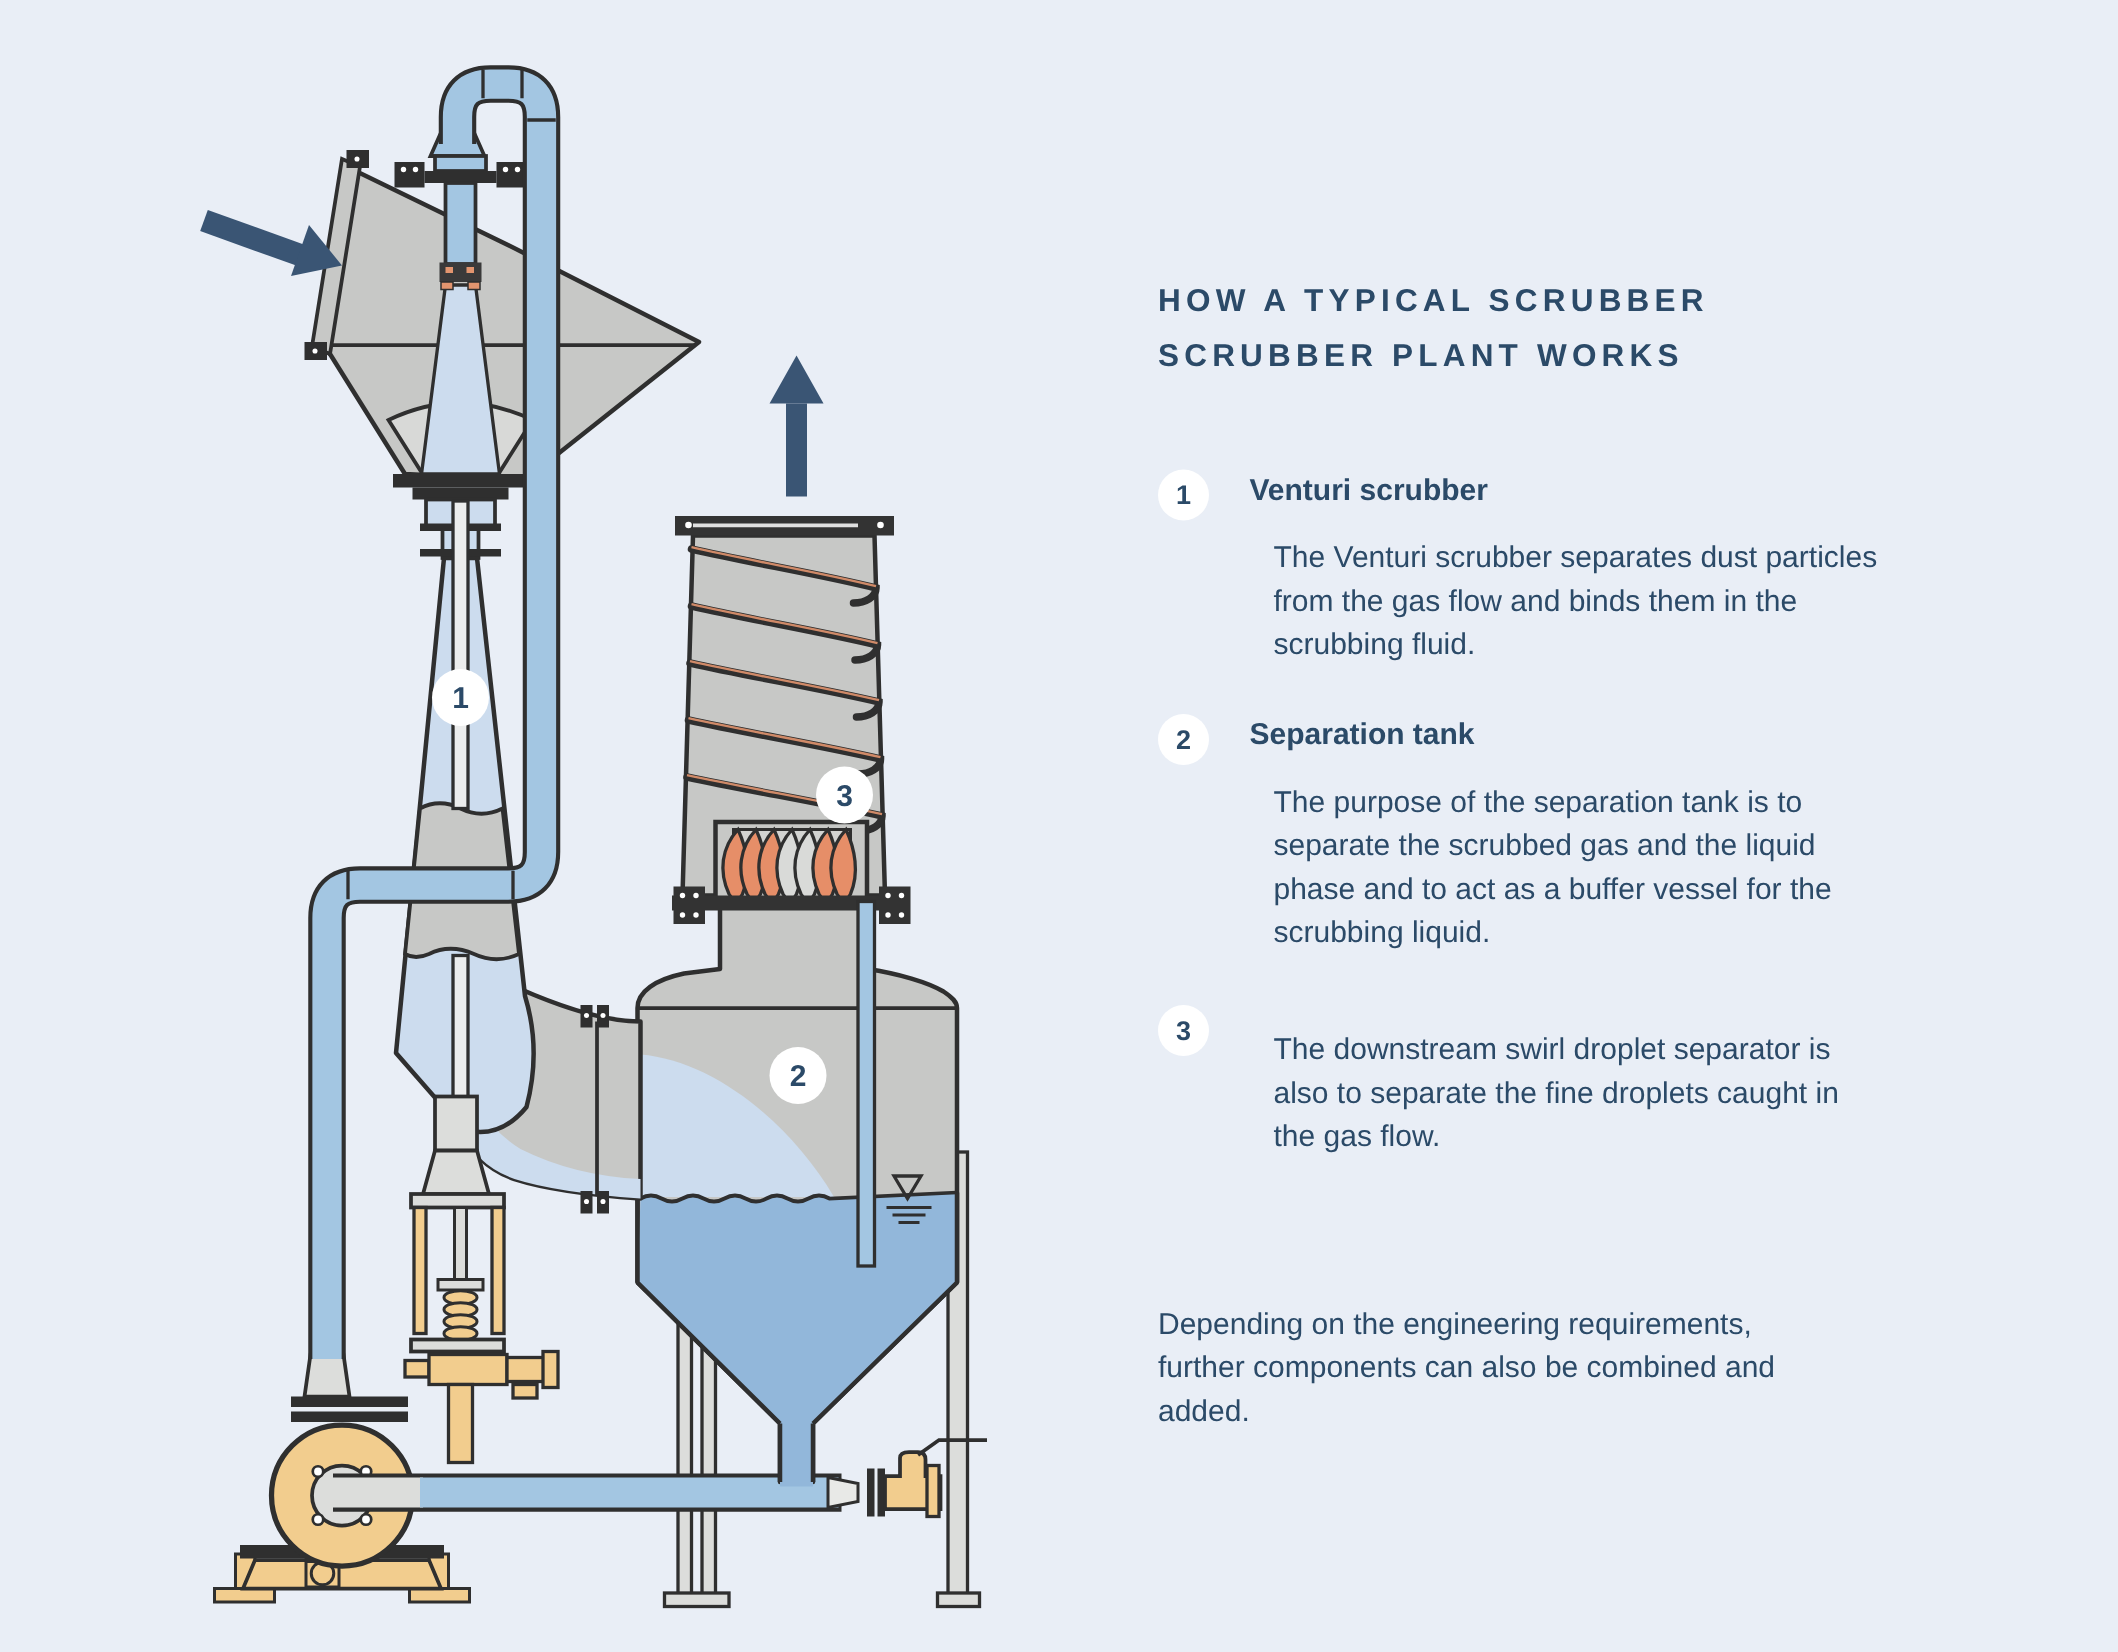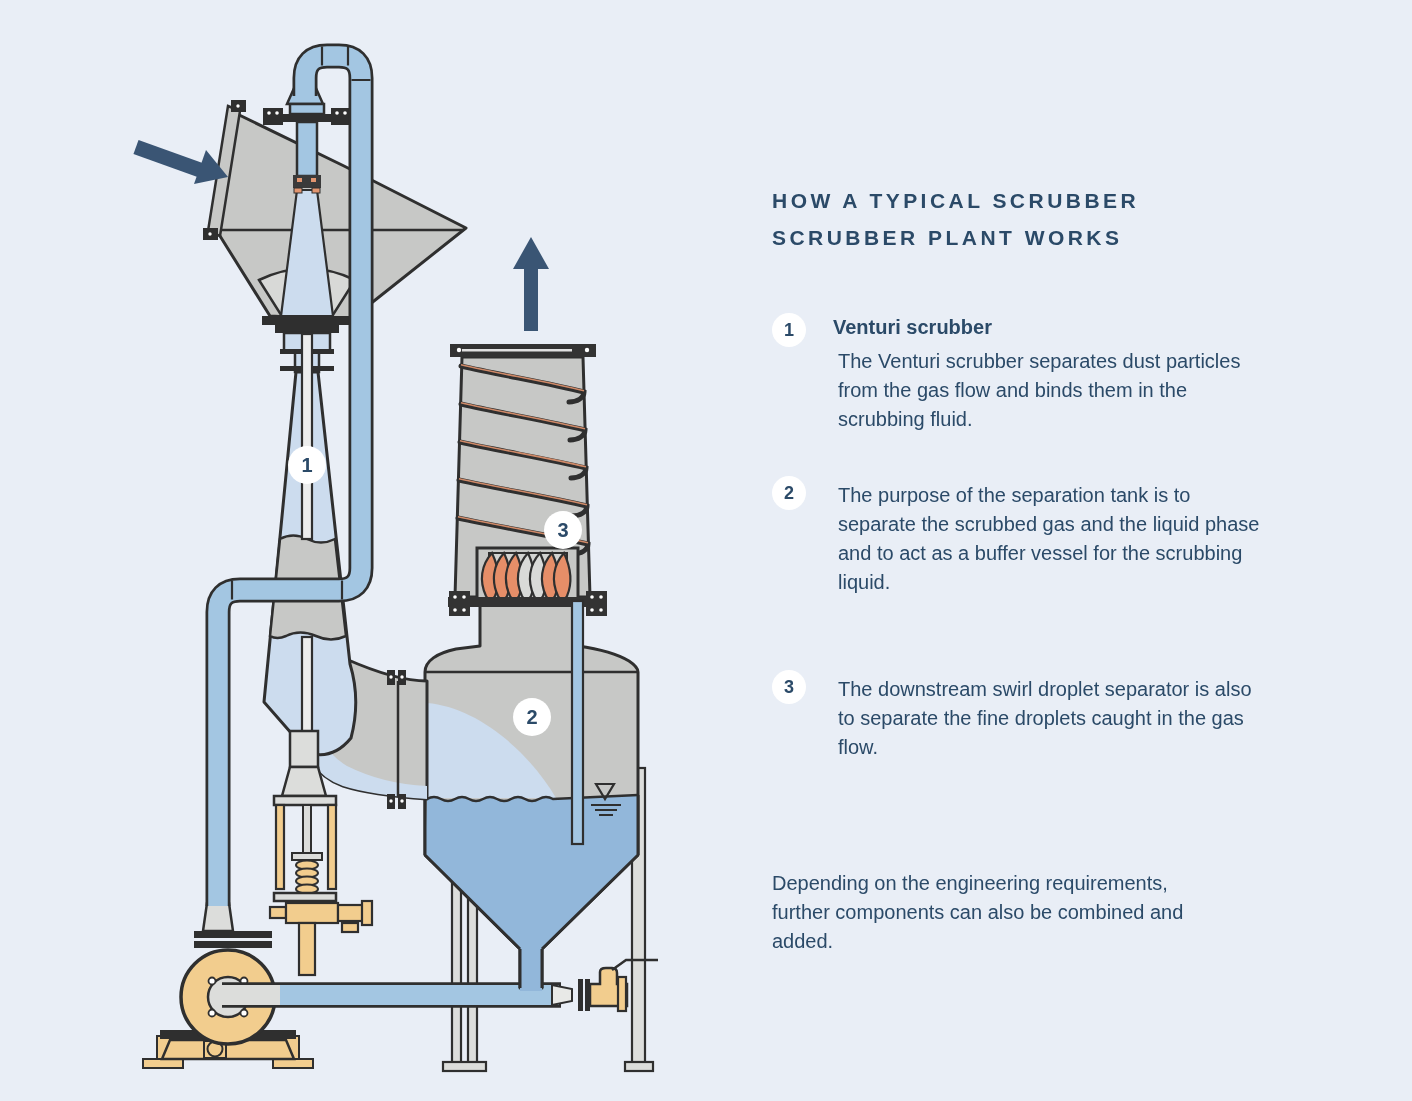--- a/index.html
+++ b/index.html
@@ -13,21 +13,21 @@
   .diagram-wrap{position:absolute;left:0;top:0;width:760px;height:1101px;}
   .legend{position:absolute;left:772px;top:0;width:560px;}
   .title{position:absolute;left:0;top:182px;font-size:21px;font-weight:700;
          letter-spacing:0.165em;line-height:37px;color:#2b4a68;}
   .legend-item{position:absolute;left:0;display:flex;align-items:flex-start;}
   .legend-item .num{flex:0 0 auto;width:34px;height:34px;border-radius:50%;
         background:#ffffff;color:#2b4a68;font-weight:700;font-size:18px;
         display:flex;align-items:center;justify-content:center;margin-right:27px;}
   .legend-item .txt{width:435px;font-size:20px;line-height:29px;}
   .legend-item h2{margin:0;font-size:20px;line-height:29px;font-weight:700;color:#2b4a68;}
-  .legend-item p{margin:5px;}
+  .legend-item p{margin:16px;}
   .item-1{top:313px;}
   .item-2{top:476px;}
   .item-3{top:670px;}
   .footer-note{position:absolute;left:0;top:849px;width:458px;
         font-size:20px;line-height:29px;}
   svg text.lbl{font-family:"Liberation Sans", sans-serif;font-weight:700;
         font-size:20px;fill:#2b4a68;}
 </style>
 </head>
 <body>
@@ -283,20 +283,21 @@
     <span class="num">1</span>
     <div class="txt">
       <h2>Venturi scrubber</h2>
       <p>The Venturi scrubber separates dust particles from the gas flow and binds them in the scrubbing fluid.</p>
     </div>
   </div>
 
   <div class="legend-item item-2">
     <span class="num">2</span>
     <div class="txt">
+      <h2>Separation tank</h2>
       <p>The purpose of the separation tank is to separate the scrubbed gas and the liquid phase and to act as a buffer vessel for the scrubbing liquid.</p>
     </div>
   </div>
 
   <div class="legend-item item-3">
     <span class="num">3</span>
     <div class="txt">
       <p>The downstream swirl droplet separator is also to separate the fine droplets caught in the gas flow.</p>
     </div>
   </div>

